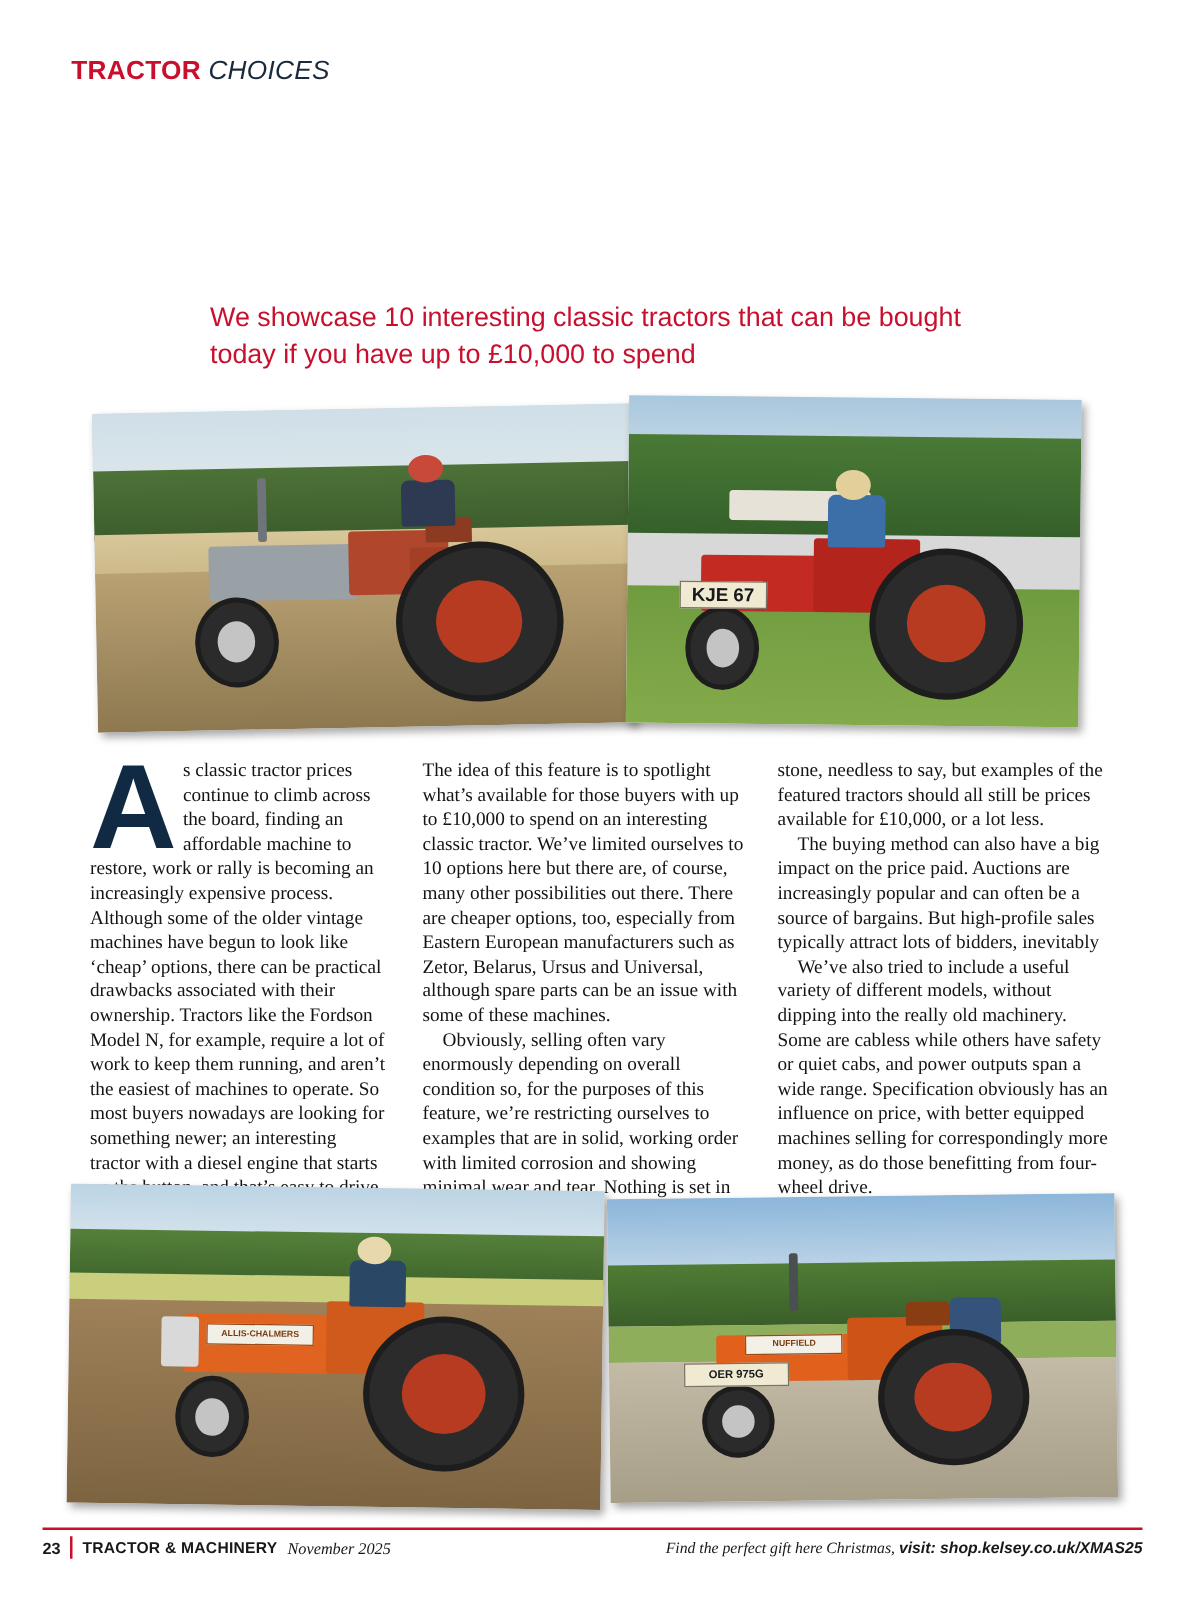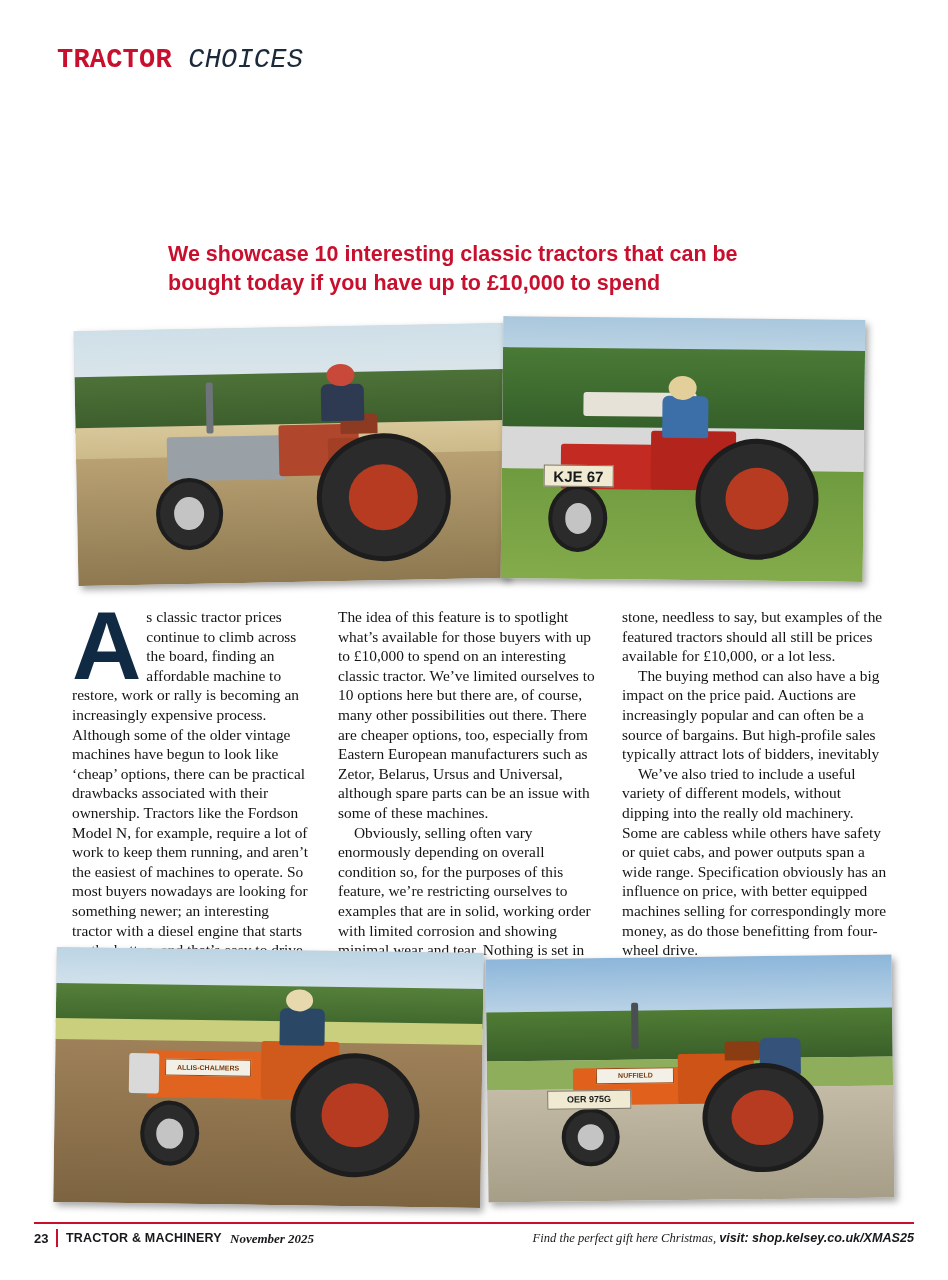--- a/index.html
+++ b/index.html
@@ -21,22 +21,22 @@
     width: 948px;
     height: 1280px;
     background: #fff;
   }
 
   
   .kicker {
     position: absolute;
     left: 57px;
     top: 45px;
-    font-family: Liberation Mono, monospace;
-    font-size: 27px;
+    font-family: Liberation Sans, sans-serif;
+    font-size: 21px;
     letter-spacing: 0.2px;
     white-space: nowrap;
   }
   .kicker .k-bold {
     font-weight: bold;
     color: #c8102e;
   }
   .kicker .k-italic {
     font-style: italic;
     color: #1a2a3a;
@@ -58,21 +58,21 @@
     text-align: center;
   }
 
   
   .standfirst {
     position: absolute;
     left: 168px;
     top: 240px;
     width: 640px;
     font-family: "Liberation Sans", sans-serif;
-    font-weight: bold;
+    font-weight: normal;
     font-size: 21.5px;
     line-height: 29px;
     color: #c8102e;
   }
 
   
   .photo {
     position: absolute;
     background: #d8d8d8;
     box-shadow: 3px 4px 7px rgba(0,0,0,0.35);
@@ -178,21 +178,21 @@
     position: absolute; left: 22px; top: 0px;
     width: 2px; height: 18px; background: #c8102e;
   }
   .masthead {
     position: absolute; left: 32px; top: 2px;
     font-weight: bold; letter-spacing: 0.2px;
   }
   .issue-date {
     position: absolute; left: 196px; top: 2px;
     font-family: "Liberation Serif", serif;
-    font-style: italic; font-size: 13px; font-weight: bold;
+    font-style: italic; font-size: 13px;
   }
   .promo {
     position: absolute; right: 0; top: 2px;
     font-family: "Liberation Serif", serif;
     font-style: italic; font-size: 12.6px;
     white-space: nowrap;
   }
   .promo b { font-family: "Liberation Sans", sans-serif; }
 </style>
 </head>

